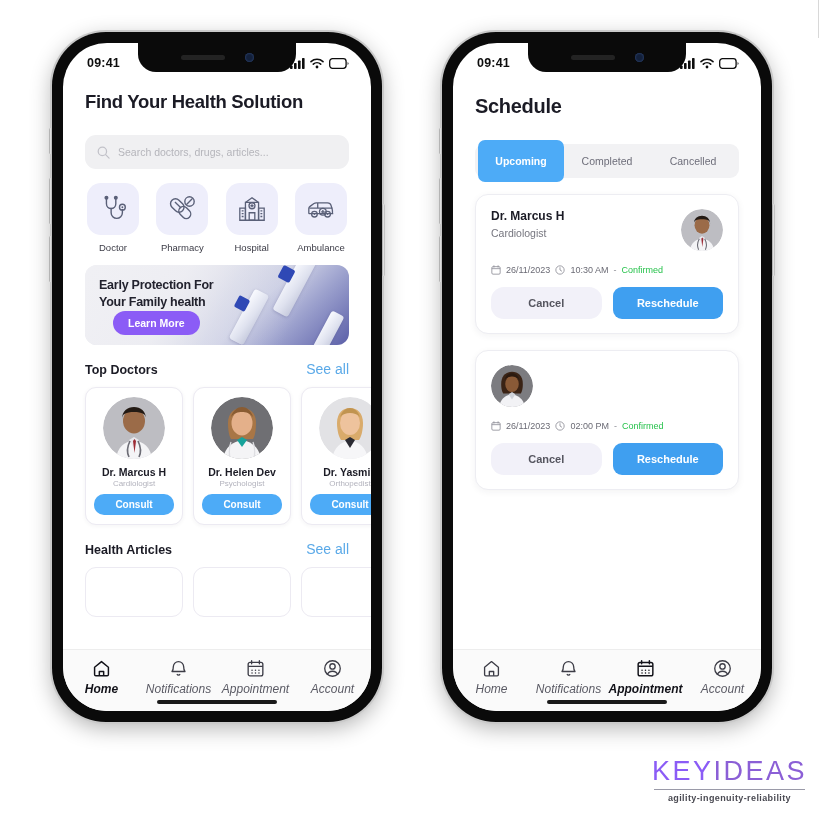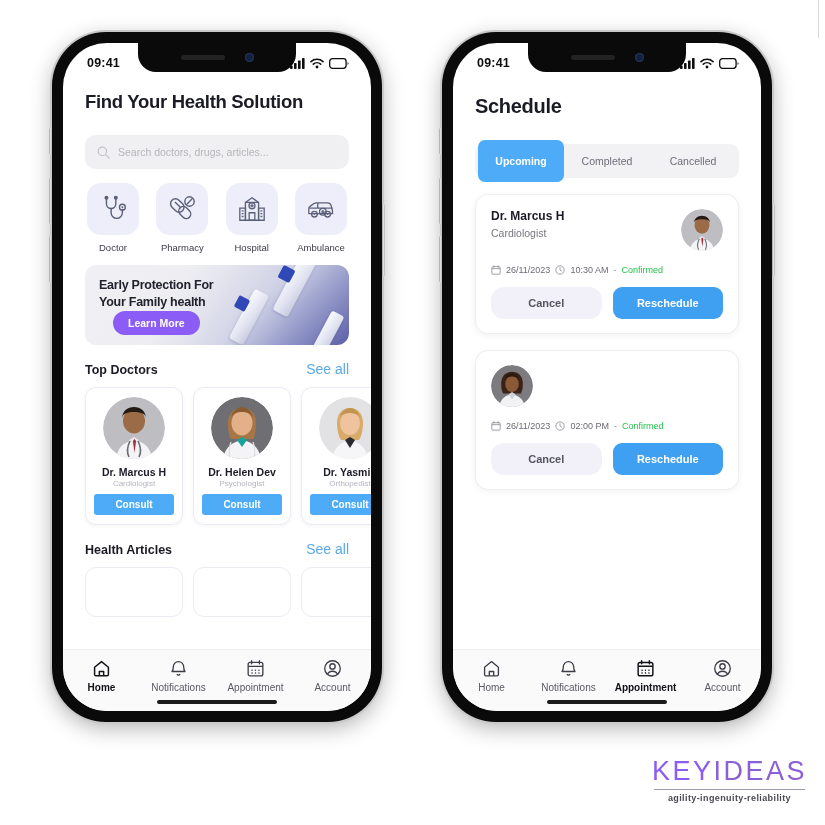--- a/index.html
+++ b/index.html
@@ -148,21 +148,21 @@
     box-shadow: 0 1px 4px rgba(30,30,60,0.05);
   }
   .doc-photo {
     width: 62px; height: 62px; border-radius: 50%; margin: 0 auto;
     position: relative; overflow: hidden;
   }
   .doc-name { margin-top: 7px; font-size: 10.5px; font-weight: 700; color: #1b1b25; white-space: nowrap; }
   .doc-spec { margin-top: 1px; font-size: 8px; color: #b3b3bd; }
   .consult-btn {
     margin-top: 6px; width: 100%; background: #4dabf7; color: #fff;
-    font-size: 10px; font-weight: 600; padding: 5px 0; border-radius: 3px;
+    font-size: 10px; font-weight: 600; padding: 5px 0; border-radius: 10px;
     border: none; font-family: "Liberation Sans", sans-serif;
   }
 
   
   .arts { display: flex; gap: 10px; padding: 10px 0 0 22px; }
   .art-card {
     flex: 0 0 auto; width: 98px; height: 50px;
     border: 1px solid #eceaf2; border-radius: 11px; background: #fff;
   }
 
@@ -204,21 +204,21 @@
   }
 
   
   .tabbar {
     flex: 0 0 auto; height: 62px; background: #fafafa;
     border-top: 1px solid #ededed;
     display: flex; align-items: flex-start; justify-content: space-around;
     padding-top: 9px; position: relative;
   }
   .navitem { display: flex; flex-direction: column; align-items: center; gap: 4px; width: 68px; }
-  .navlabel { font-size: 10px; color: #5a5a64; }
+  .navlabel { font-size: 12px; color: #5a5a64; font-style: italic; }
   .navitem.active .navlabel { color: #121219; font-weight: 700; }
   .homebar {
     position: absolute; bottom: 7px; left: 50%; transform: translateX(-50%);
     width: 120px; height: 4px; background: #1a1a1a; border-radius: 3px;
   }
 
   
   .logo { position: absolute; right: 18px; bottom: 22px; text-align: center; }
   .logo-word { font-size: 27px; letter-spacing: 2.5px; font-weight: 400; line-height: 1; }
   .logo-key { color: #8b5cf6; }

